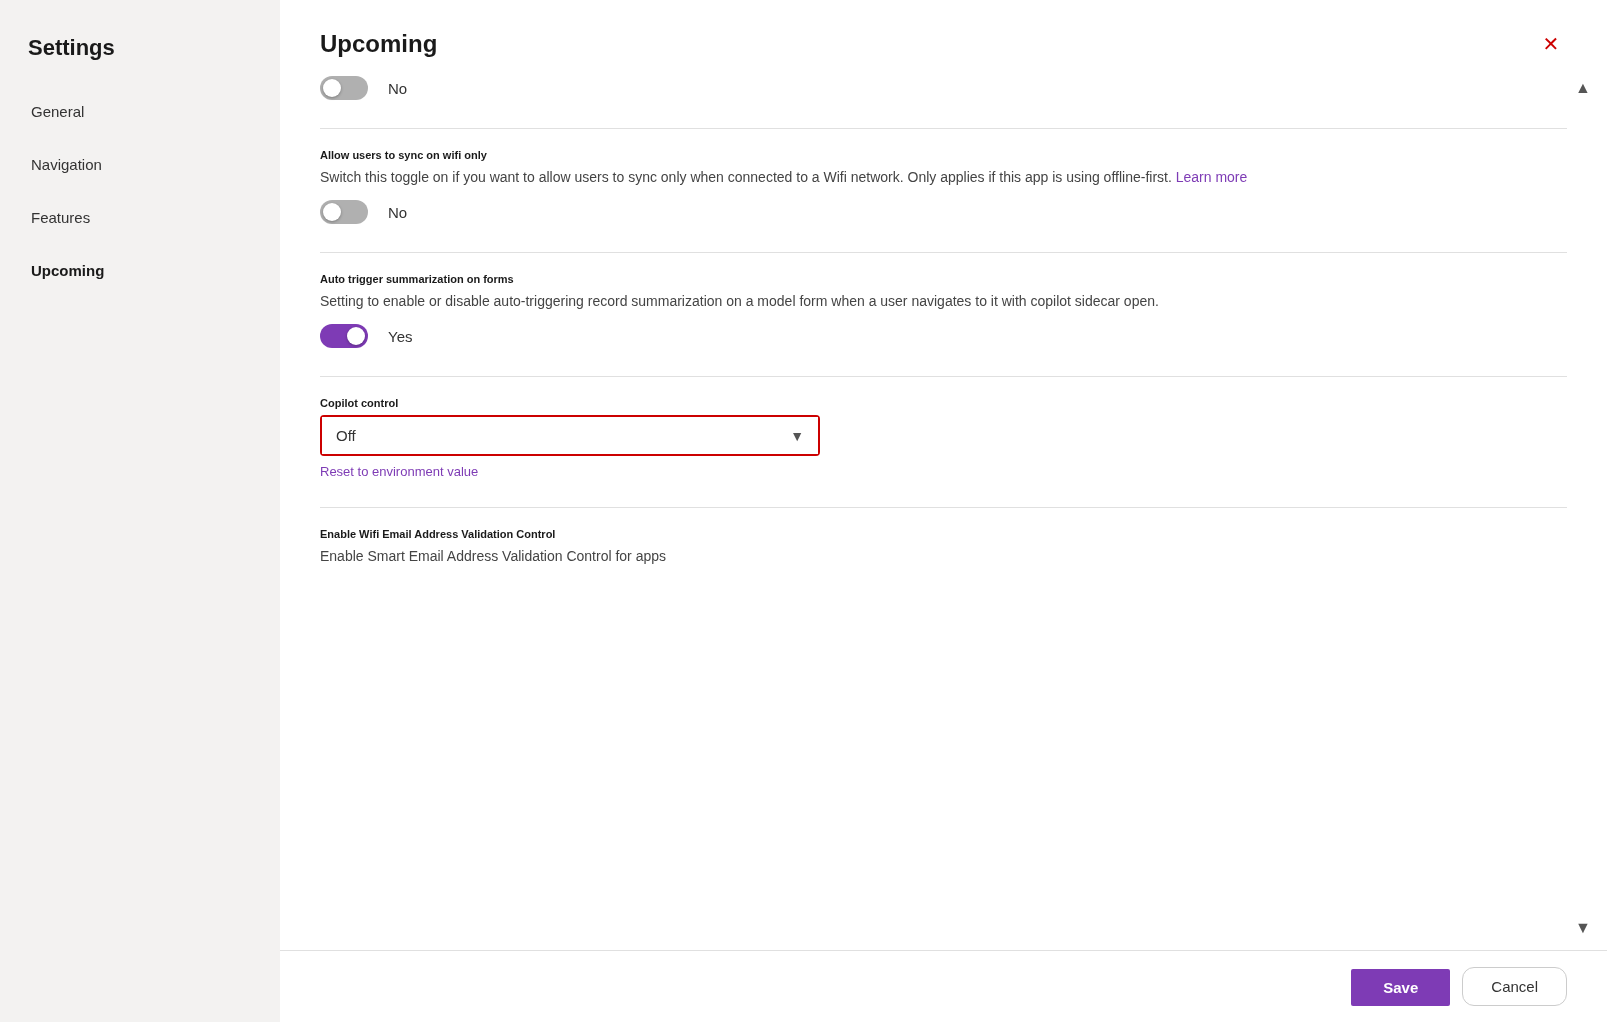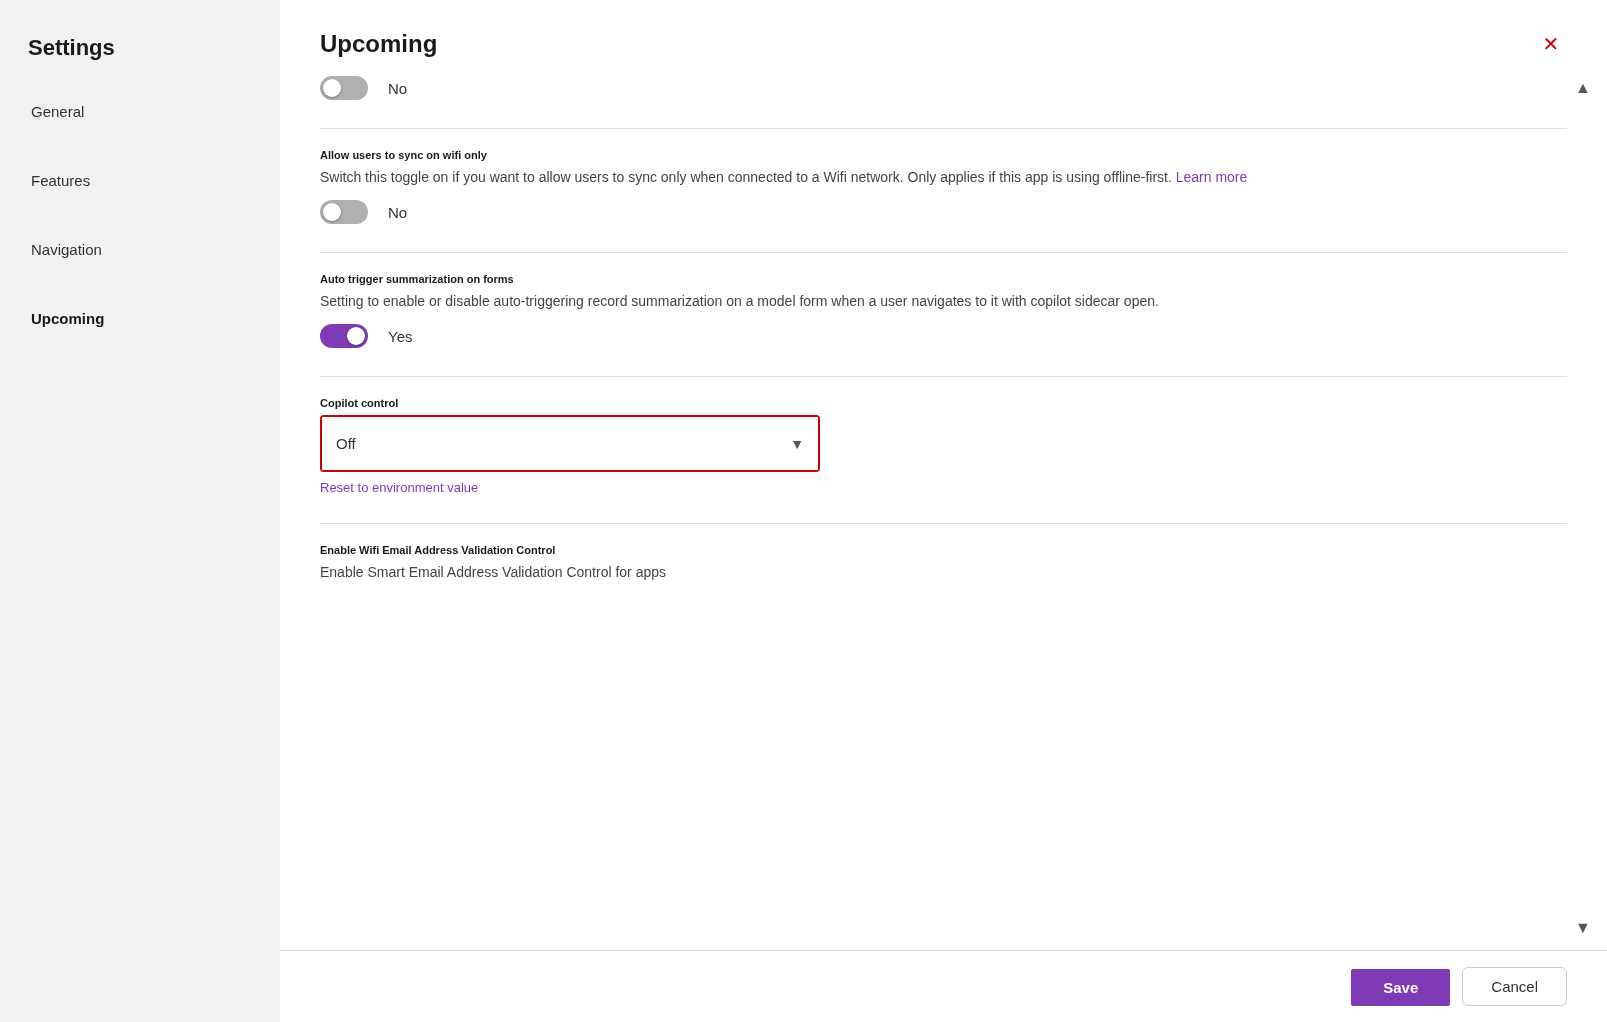--- a/index.html
+++ b/index.html
@@ -24,21 +24,20 @@
     }
     .sidebar-title {
       font-size: 22px;
       font-weight: 600;
       color: #1a1a1a;
       padding: 32px 28px 24px 28px;
     }
     .sidebar-nav {
       display: flex;
       flex-direction: column;
-      gap: 16px;
     }
     .sidebar-item {
       padding: 18px 28px;
       font-size: 15px;
       color: #333;
       cursor: pointer;
       border-left: 3px solid transparent;
     }
     .sidebar-item.active {
       font-weight: 700;
@@ -190,21 +189,21 @@
     
     .dropdown-wrapper {
       border: 2px solid #c00;
       border-radius: 4px;
       display: inline-block;
       width: 500px;
       margin-bottom: 8px;
     }
     .dropdown-select {
       width: 100%;
-      padding: 18px 14px;
+      padding: 10px 14px;
       font-size: 15px;
       color: #333;
       background: #fff;
       border: none;
       outline: none;
       cursor: pointer;
       appearance: none;
       -webkit-appearance: none;
     }
     .dropdown-inner {
@@ -248,43 +247,43 @@
       cursor: pointer;
       border-radius: 2px;
     }
     .btn-cancel {
       background: #fff;
       color: #333;
       border: 1px solid #ccc;
       padding: 10px 28px;
       font-size: 15px;
       cursor: pointer;
-      border-radius: 6px;
+      border-radius: 12px;
     }
 
     .divider {
       border: none;
       border-top: 1px solid #e0e0e0;
       margin: 8px 0 20px 0;
     }
   </style>
 </head>
 <body>
 
 <aside class="sidebar">
   <div class="sidebar-title">Settings</div>
   <nav class="sidebar-nav">
     <div class="sidebar-item">
       <span>General</span>
     </div>
     <div class="sidebar-item">
+      <span>Navigation</span>
+    </div>
+    <div class="sidebar-item">
       <span>Features</span>
-    </div>
-    <div class="sidebar-item">
-      <span>Navigation</span>
     </div>
     <div class="sidebar-item active">
       <span>Upcoming</span>
     </div>
   </nav>
 </aside>
 
 <div class="main">
 
   <div class="main-header">

